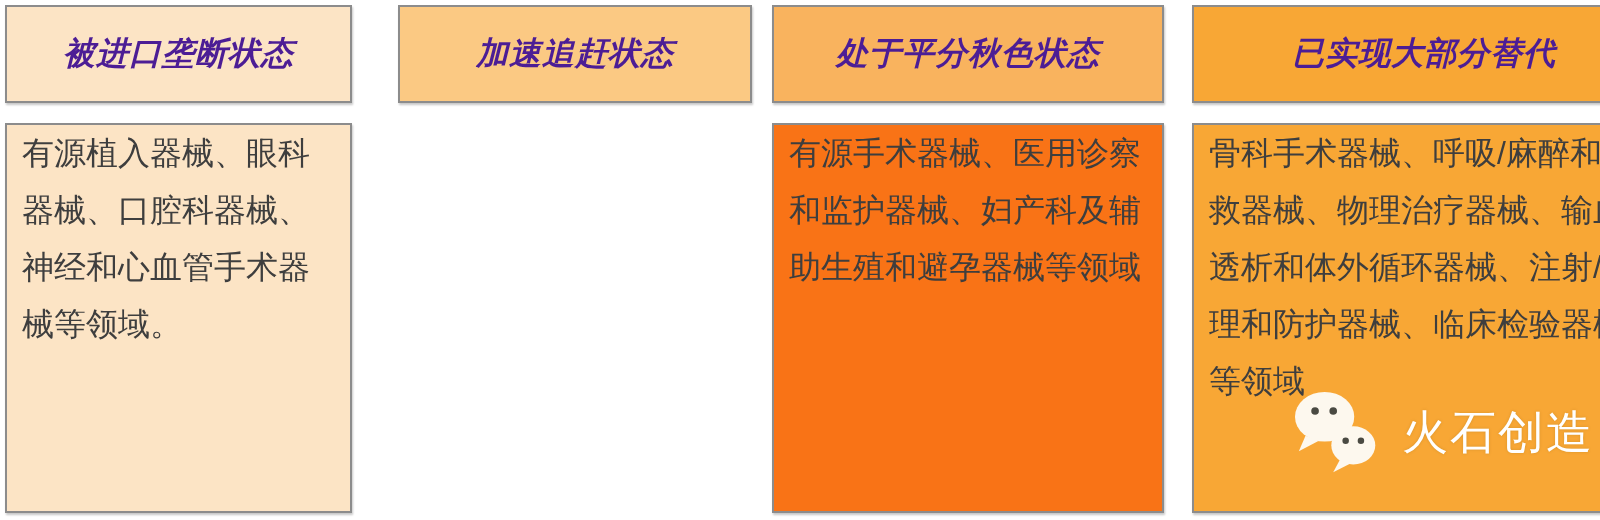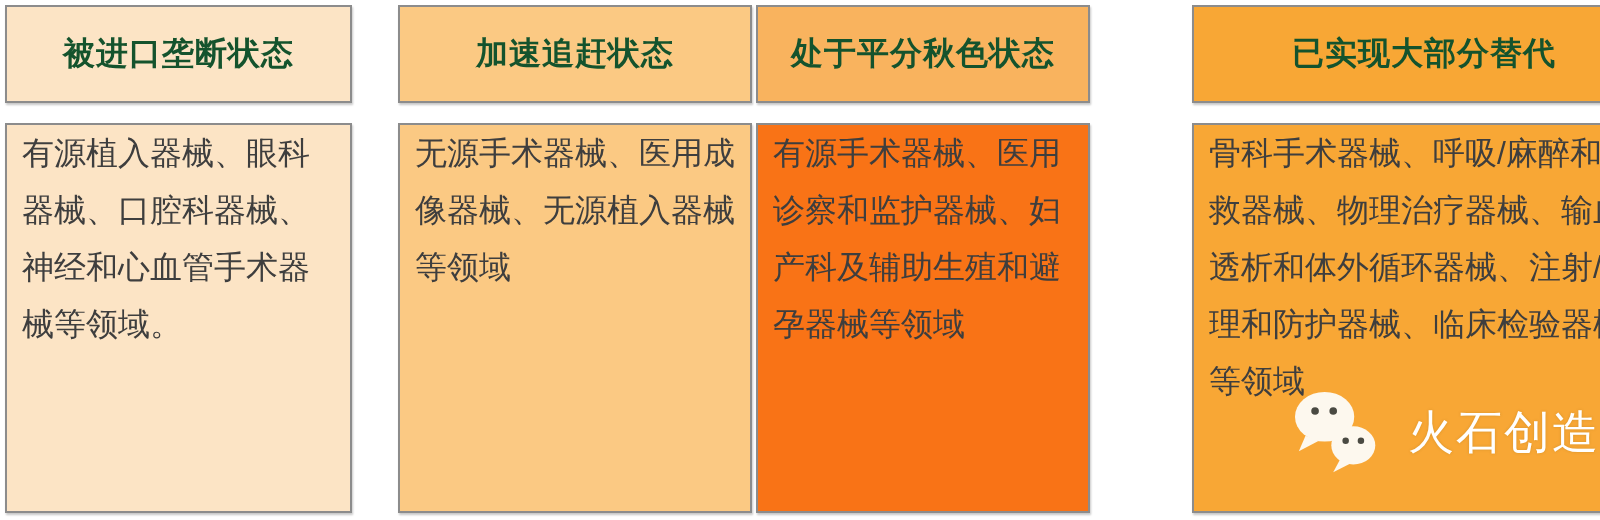--- a/index.html
+++ b/index.html
@@ -6,62 +6,63 @@
   html, body { width: 1600px; height: 520px; }
   body {
     position: relative;
     background: #ffffff;
     font-family: "Liberation Sans", sans-serif;
     overflow: hidden;
   }
   .column { position: absolute; top: 0; height: 520px; }
   .col-0 { left: 5px;    width: 347px; }
   .col-1 { left: 398px;  width: 354px; }
-  .col-2 { left: 756px;  width: 334px; }
+  .col-2 { left: 772px;  width: 392px; }
   .col-3 { left: 1192px; width: 464px; }
 
   .box {
     position: absolute;
     left: 0; right: 0;
     border: 2px solid #8c8c8c;
     box-shadow: 1px 2px 2px rgba(0,0,0,0.22);
   }
   .header-box {
     top: 5px;
     height: 98px;
     display: flex;
     align-items: center;
     justify-content: center;
   }
   .header-text {
     font-size: 32px;
     font-weight: bold;
-    color: #14532d;
+    color: #4c1d95;
     text-align: center;
     letter-spacing: 1px;
+    font-style: italic;
   }
   .body-box {
     top: 123px;
     height: 390px;
     padding: 0 15px;
   }
   .body-text {
     font-size: 32px;
     line-height: 57px;
     color: #3e3e3e;
     word-break: break-all;
   }
 
   .watermark {
     position: absolute;
     left: 1290px;
     top: 390px;
     display: flex;
     align-items: center;
-    gap: 22px;
+    gap: 16px;
     z-index: 5;
   }
   .wechat-logo { width: 96px; height: 86px; display: block; }
   .watermark-text {
     font-size: 46px;
     color: #ffffff;
     letter-spacing: 2px;
     text-shadow: 0 0 3px rgba(120,90,20,0.25);
     white-space: nowrap;
   }
@@ -74,23 +75,20 @@
     <div class="header-text">被进口垄断状态</div>
   </div>
   <div class="box body-box" style="background: rgb(252, 228, 197); border-color: rgb(140, 140, 140);">
     <div class="body-text">有源植入器械、眼科器械、口腔科器械、神经和心血管手术器械等领域。</div>
   </div>
 </div>
 
 <div class="column col-1">
   <div class="box header-box" style="background: rgb(251, 201, 131); border-color: rgb(140, 140, 140);">
     <div class="header-text">加速追赶状态</div>
-  </div>
-  <div class="box body-box" style="background: rgb(251, 201, 131); border-color: rgb(140, 140, 140);">
-    <div class="body-text">无源手术器械、医用成像器械、无源植入器械等领域</div>
   </div>
 </div>
 
 <div class="column col-2">
   <div class="box header-box" style="background: rgb(249, 179, 94); border-color: rgb(140, 140, 140);">
     <div class="header-text">处于平分秋色状态</div>
   </div>
   <div class="box body-box" style="background: #f97316; border-color: rgb(140, 140, 140);">
     <div class="body-text">有源手术器械、医用诊察和监护器械、妇产科及辅助生殖和避孕器械等领域</div>
   </div>

